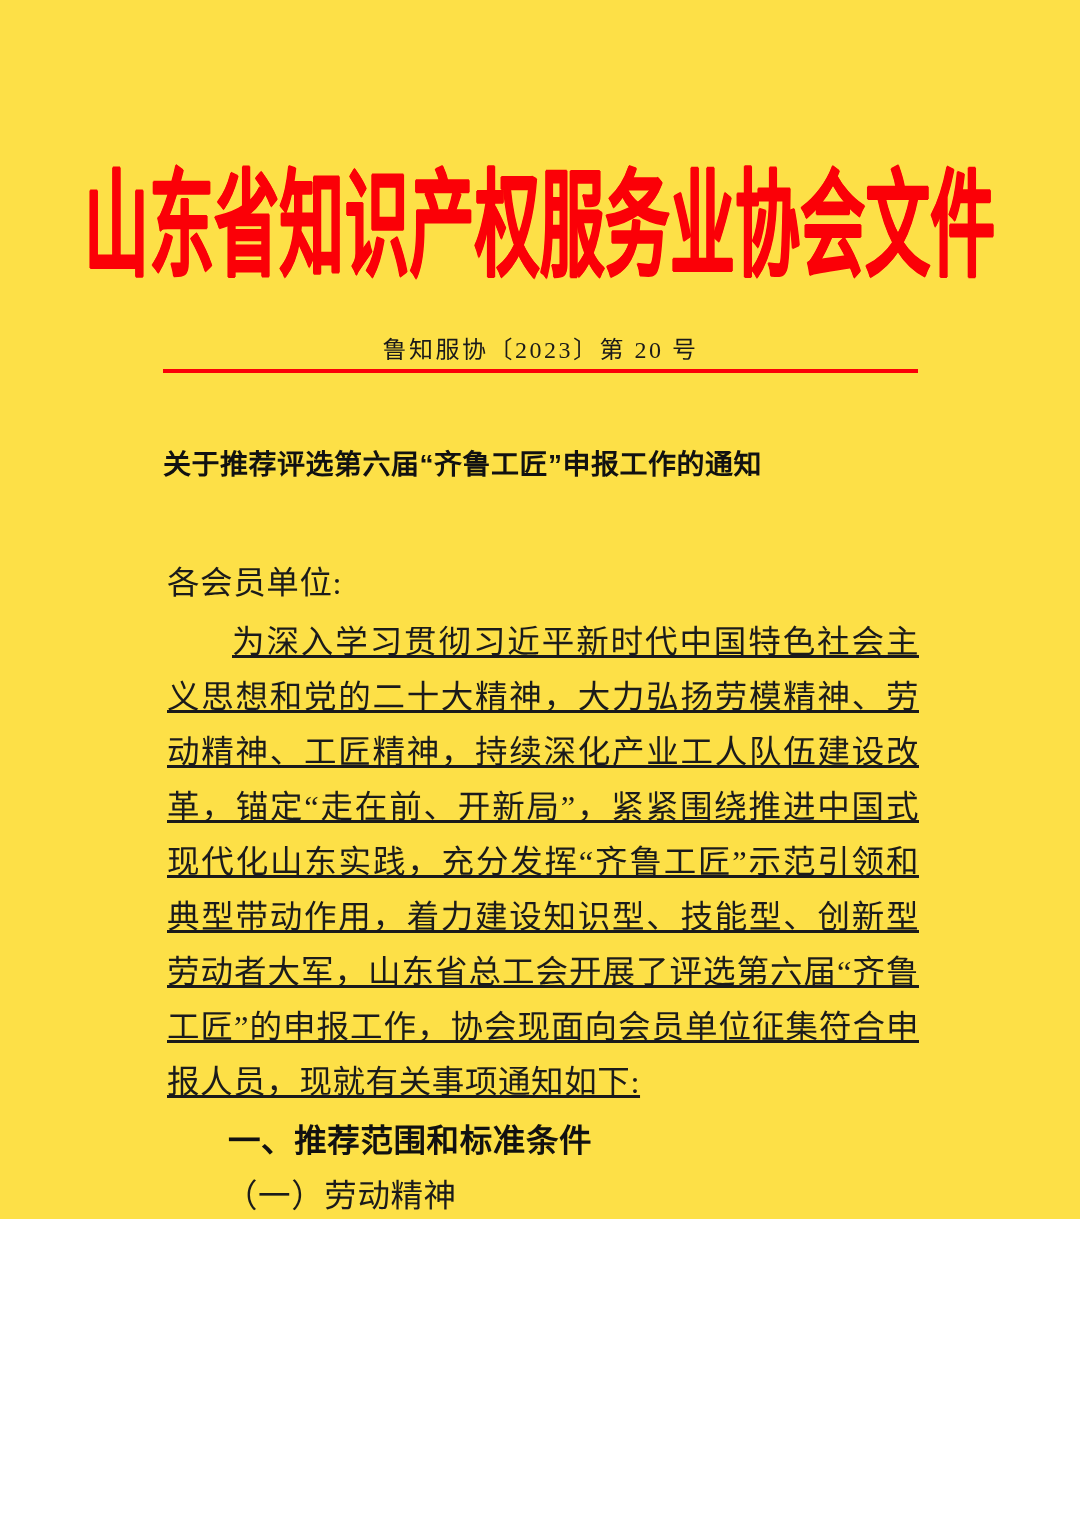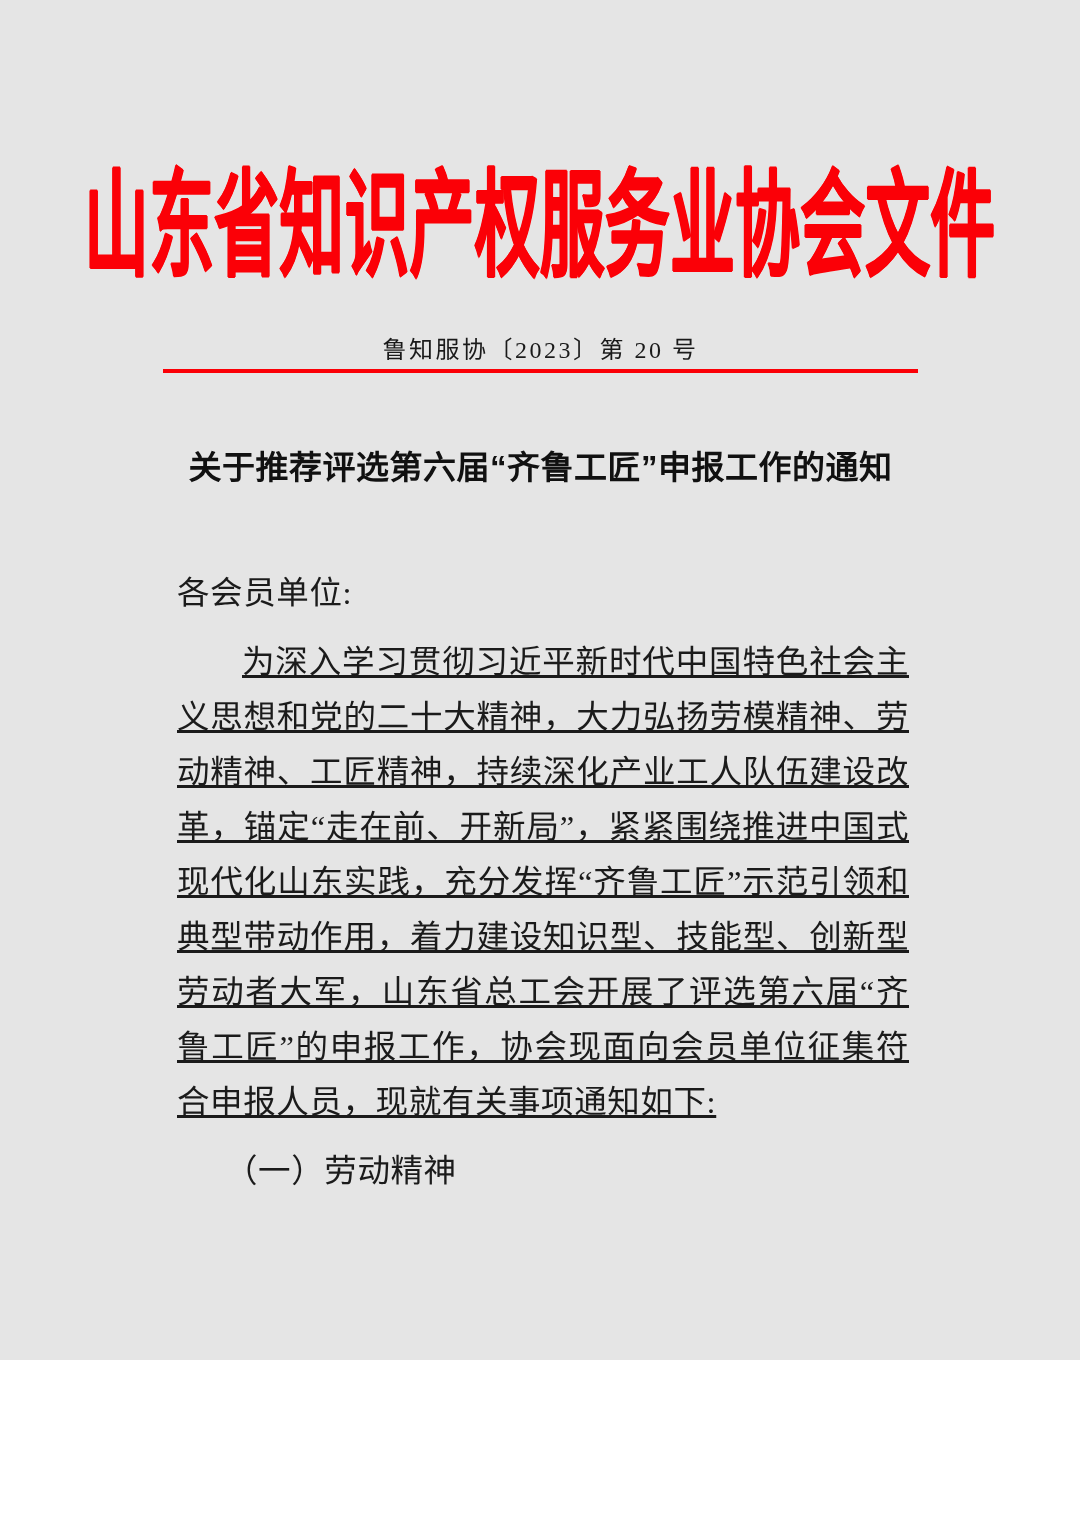--- a/index.html
+++ b/index.html
@@ -15,22 +15,22 @@
     font-family: "Liberation Serif", "DejaVu Serif", serif;
     color: #000000;
     -webkit-font-smoothing: antialiased;
   }
 
   .page {
     position: absolute;
     left: 0;
     top: 0;
     width: 1080px;
-    height: 1360px;
-    background: #e5e5e5;
+    height: 1219px;
+    background: #fde047;
   }
 
   
   .masthead {
     position: absolute;
     left: 163px;
     top: 166px;
     width: 754px;
     height: 120px;
     display: flex;
@@ -77,45 +77,45 @@
     height: 4px;
     background: #fb0007;
   }
 
   
   .doc-title {
     position: absolute;
     left: 163px;
     top: 446px;
     width: 755px;
-    text-align: center;
+    text-align: left;
     font-family: "Liberation Sans", "DejaVu Sans", sans-serif;
     font-weight: 700;
-    font-size: 33px;
+    font-size: 28px;
     line-height: 1.35;
     letter-spacing: 0.5px;
     color: #111111;
     white-space: nowrap;
   }
 
   
   .body-block {
     position: absolute;
     left: 163px;
     top: 552px;
     width: 760px;
   }
   .para {
     font-size: 32.5px;
     line-height: 55px;
     letter-spacing: 0.6px;
     text-align: justify;
     text-justify: inter-ideograph;
     color: #1b1b1b;
-    margin: 14px;
+    margin: 4px;
   }
   .para.salutation {
     text-indent: 0;
     margin-bottom: 0;
   }
   .para.indent {
     text-indent: 65px;
     text-decoration: underline;
   }
   .heading-1 {
@@ -151,19 +151,20 @@
   <div class="red-rule"></div>
 
   <div class="doc-title">关于推荐评选第六届“齐鲁工匠”申报工作的通知</div>
 
   <div class="body-block">
 
     <p class="para salutation">各会员单位:</p>
 
     <p class="para indent">为深入学习贯彻习近平新时代中国特色社会主义思想和党的二十大精神，大力弘扬劳模精神、劳动精神、工匠精神，持续深化产业工人队伍建设改革，锚定“走在前、开新局”，紧紧围绕推进中国式现代化山东实践，充分发挥“齐鲁工匠”示范引领和典型带动作用，着力建设知识型、技能型、创新型劳动者大军，山东省总工会开展了评选第六届“齐鲁工匠”的申报工作，协会现面向会员单位征集符合申报人员，现就有关事项通知如下:</p>
 
+    <p class="heading-1">一、推荐范围和标准条件</p>
 
     <p class="heading-2">（一）劳动精神</p>
 
 
   </div>
 
 </div>
 
 </body></html>

